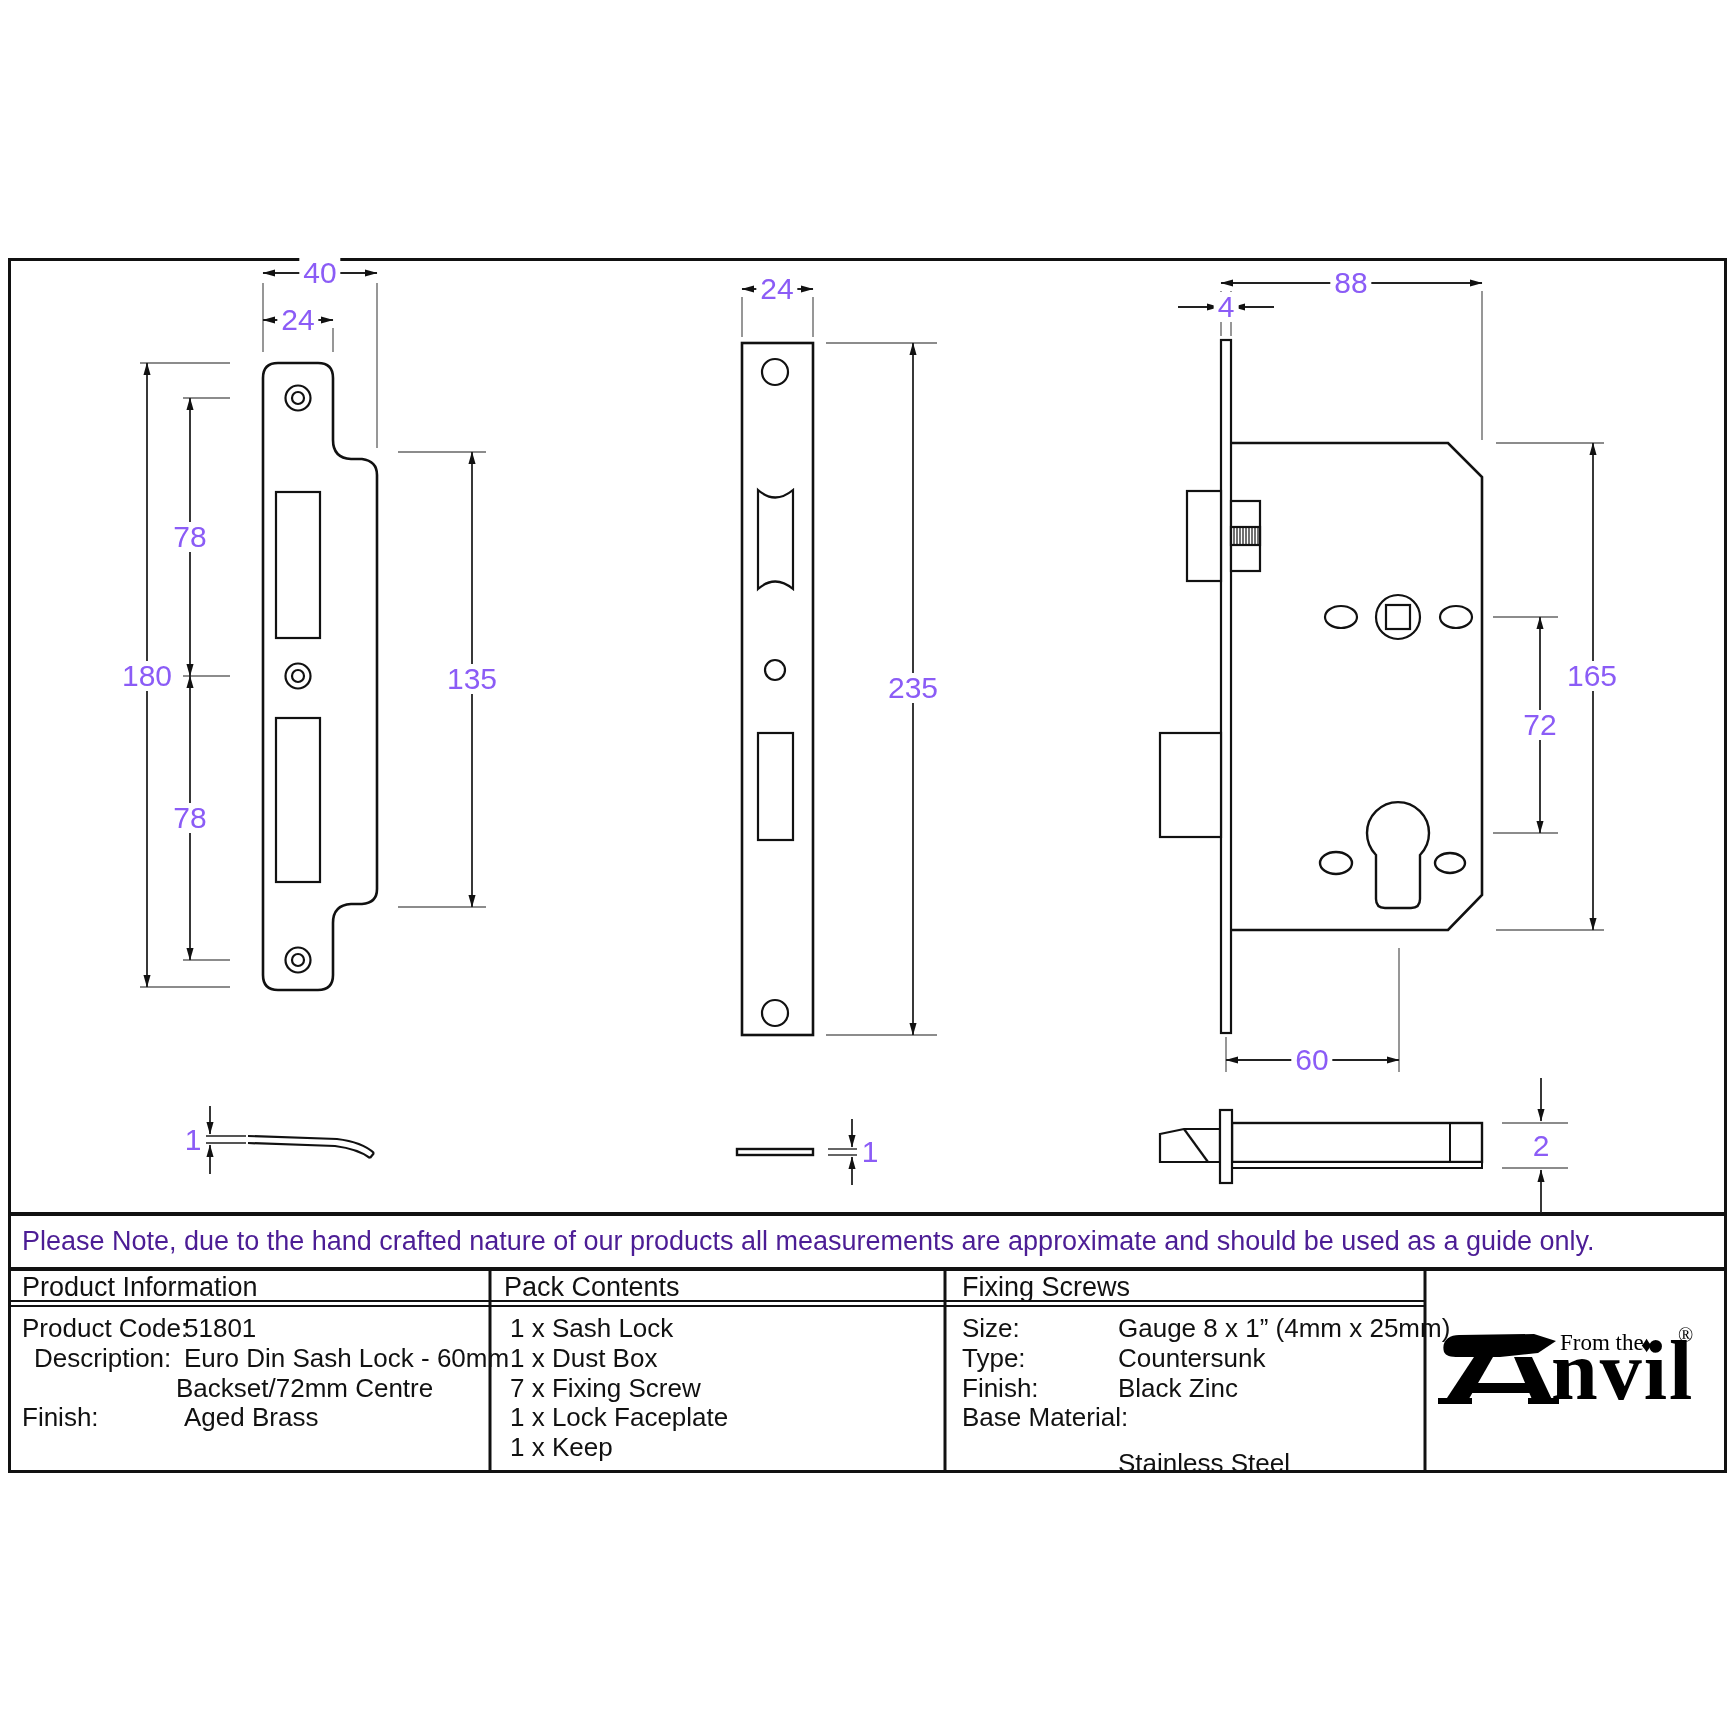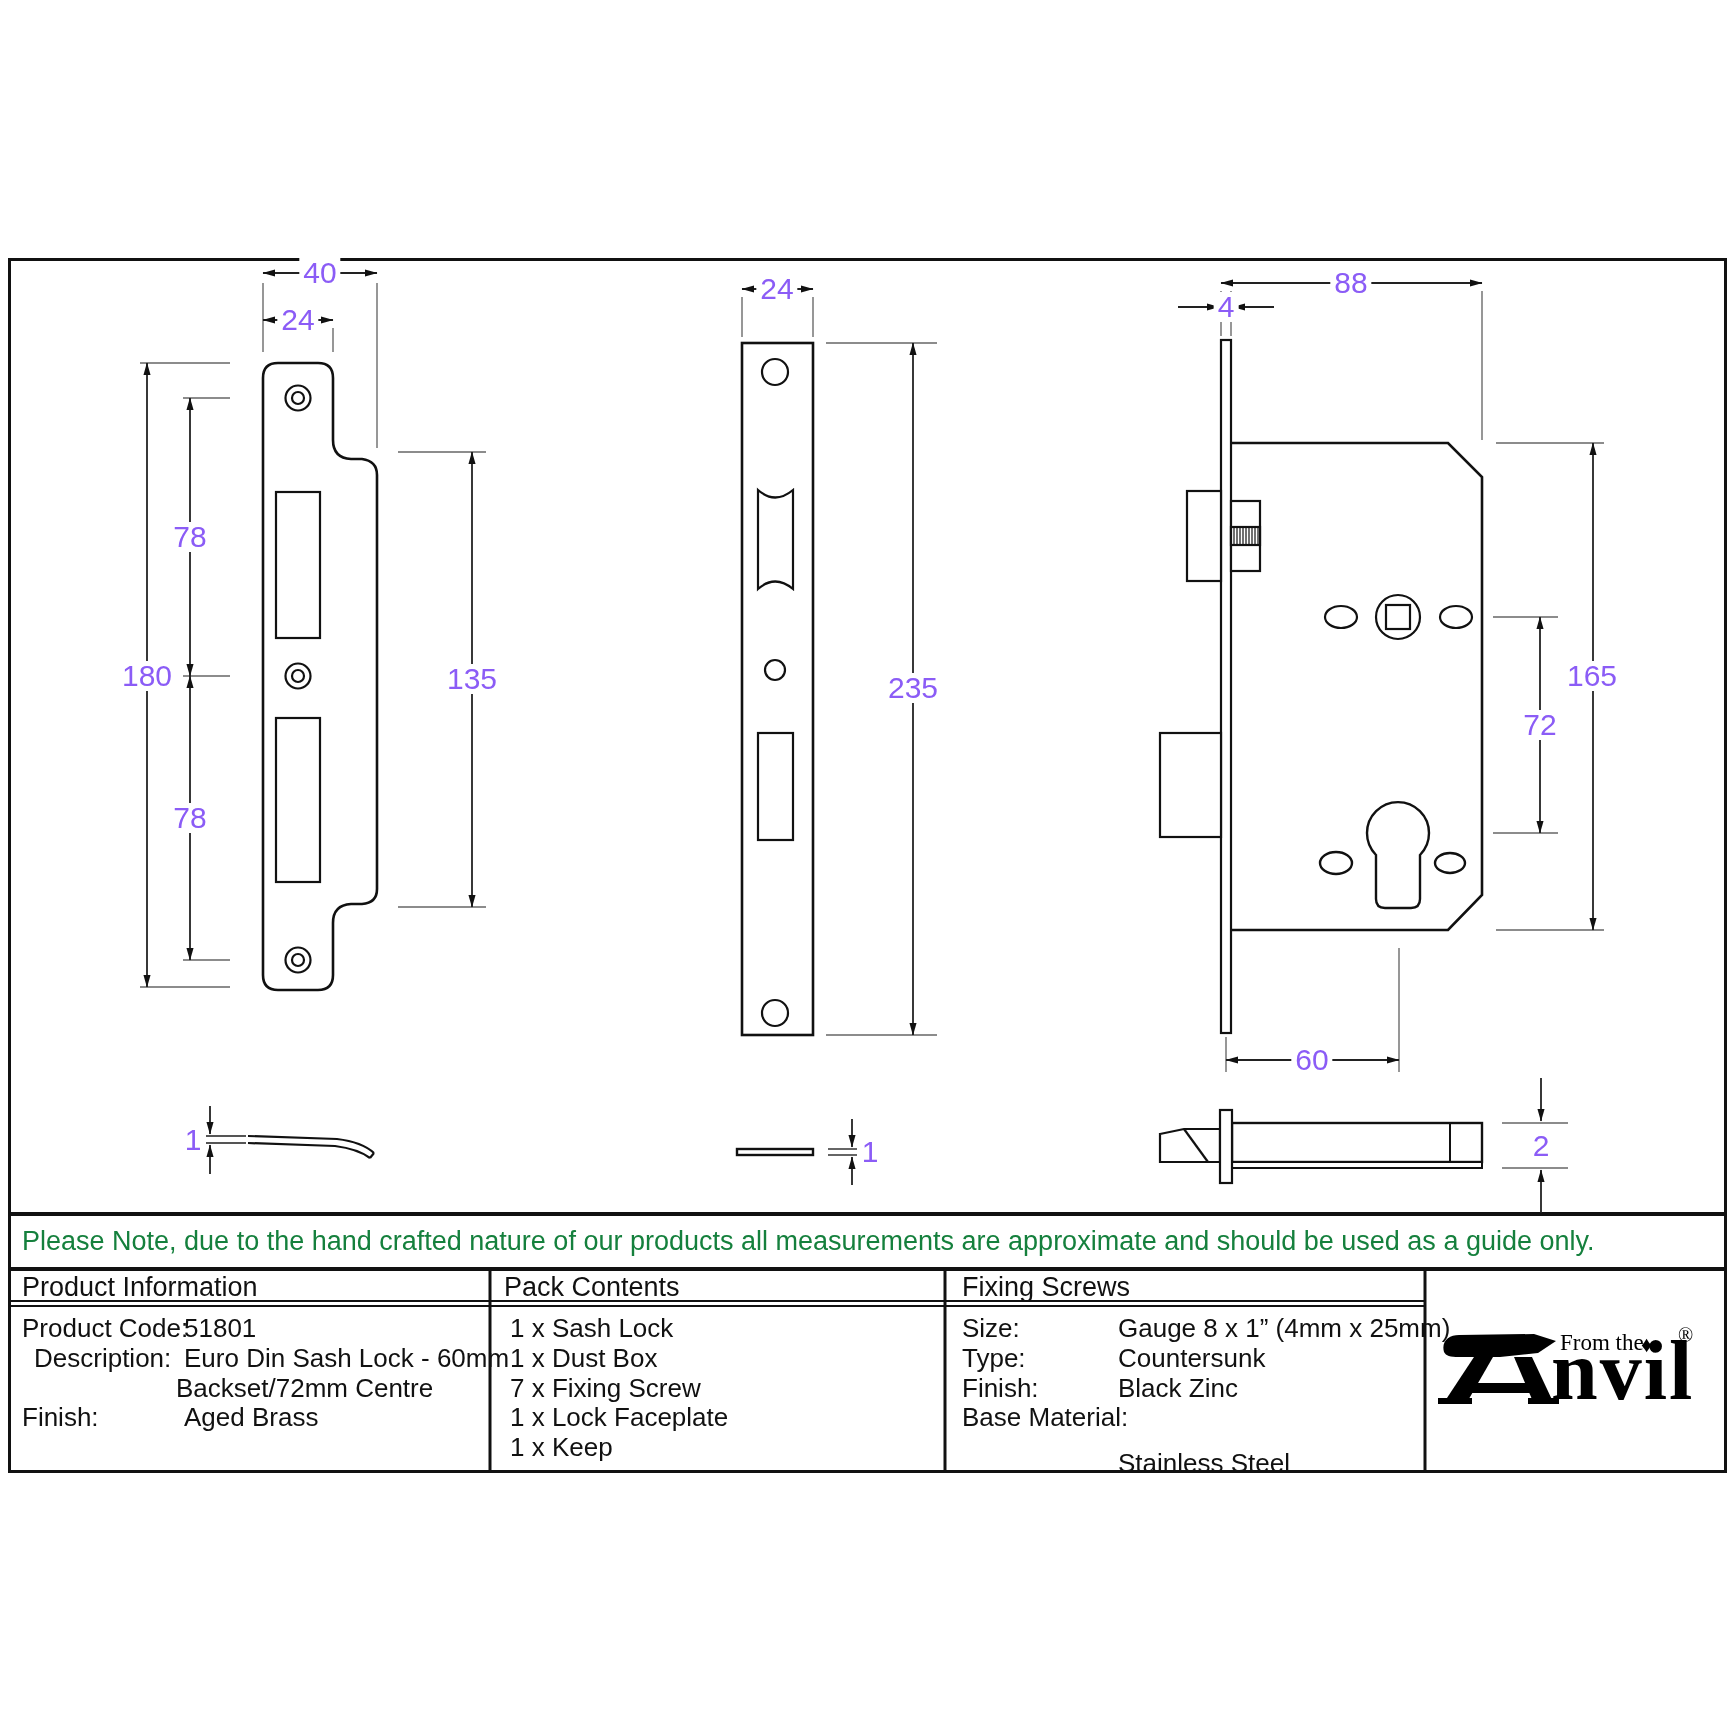--- a/index.html
+++ b/index.html
@@ -1,19 +1,19 @@
 <!DOCTYPE html>
 <html><head>
 <meta charset="utf-8">
 <style>
   html,body{margin:0;padding:0;background:#fff;}
   body{width:1735px;height:1735px;position:relative;font-family:"Liberation Sans",sans-serif;color:#1a1a1a;overflow:hidden;}
   #canvas-svg{position:absolute;left:0;top:0;width:1735px;height:1735px;}
   .dim{position:absolute;transform:translate(-50%,-50%);font-size:30px;line-height:30px;background:#fff;padding:0 4px;color:#8b5cf6;white-space:nowrap;}
-  .note-text{position:absolute;left:22px;top:1226px;font-size:27px;color:#15803d;white-space:nowrap;}
+  .note-text{position:absolute;left:22px;top:1226px;font-size:27px;color:#4c1d95;white-space:nowrap;}
   .th{position:absolute;font-size:27px;color:#111;white-space:nowrap;}
   .cell{position:absolute;font-size:26px;line-height:30px;color:#111;white-space:nowrap;}
   .logo-nvil{position:absolute;left:1551px;top:1331px;font-family:Liberation Serif, serif;font-size:84px;line-height:80px;font-weight:bold;color:#000;letter-spacing:2px;}
   .logo-from{position:absolute;left:1560px;top:1330px;font-family:"Liberation Serif",serif;font-size:23px;color:#000;}
   .logo-diamond{position:absolute;left:1641px;top:1332px;font-size:22px;color:#000;}
   .logo-reg{position:absolute;left:1678px;top:1324px;font-size:20px;color:#000;font-family:"Liberation Serif",serif;}
 </style>
 </head>
 <body>
 

